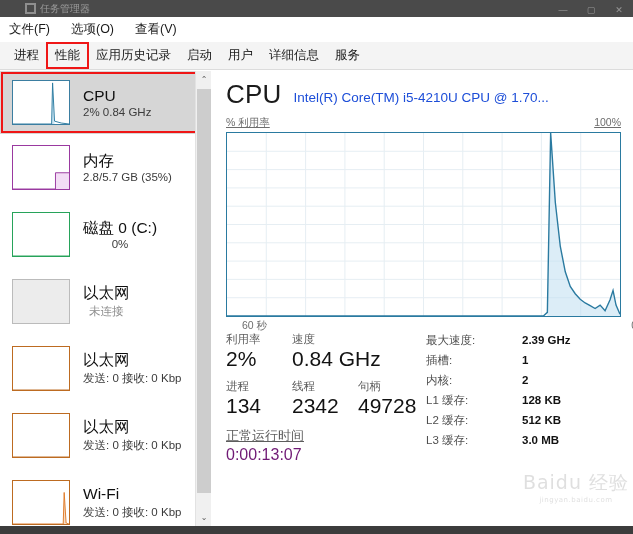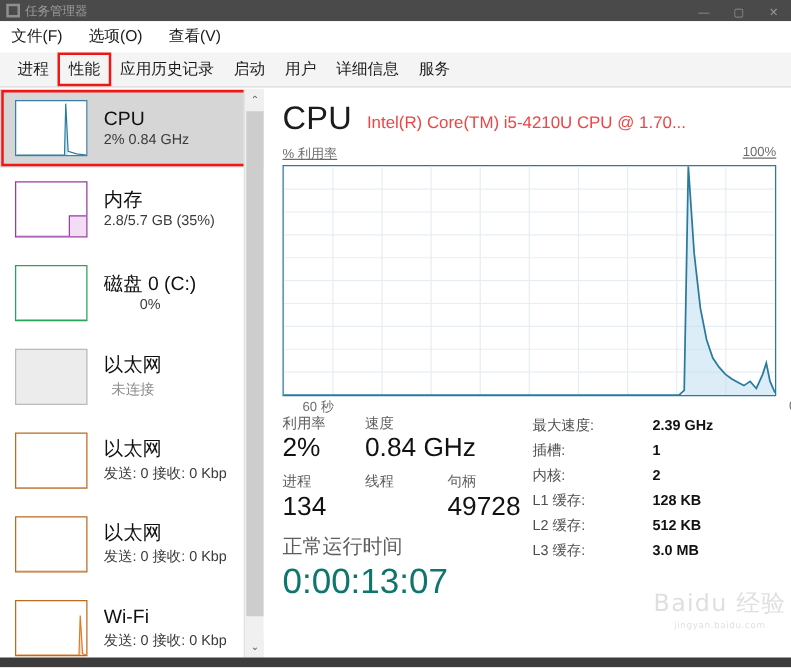--- a/index.html
+++ b/index.html
@@ -13,21 +13,21 @@
     position: relative;
     width: 633px; height: 534px;
     background: #ffffff;
     overflow: hidden;
   }
 
   
   .titlebar {
     position: absolute; left: 0; top: 0; width: 633px; height: 17px;
     background: #4a4a4a;
-    display: flex; align-items: center;
+    display: flex; align-items: center; padding-left: 20px;
   }
   .titlebar-left { display: flex; align-items: center; gap: 4px; padding-left: 5px; opacity: .55; }
   .tb-icon {
     width: 11px; height: 11px; background: #c8c8c8;
     display: inline-block; position: relative;
   }
   .tb-icon::after {
     content:""; position:absolute; left:2px; top:2px; width:7px; height:7px;
     background:#4a4a4a;
   }
@@ -121,21 +121,21 @@
   }
 
   
   .details {
     position: absolute; left: 212px; top: 0; width: 421px; height: 455px;
     background: #ffffff; padding: 8px 12px 0 14px;
   }
   .det-head { display: flex; align-items: baseline; gap: 12px; }
   .det-title { font-size: 26px; color: #1b1b1b; letter-spacing: .2px; }
   .det-sub {
-    font-size: 13.5px; color: #ef4444; white-space: nowrap; overflow: hidden;
+    font-size: 13.5px; color: #1d4ed8; white-space: nowrap; overflow: hidden;
     text-overflow: ellipsis; flex: 1; position: relative; top: -1px;
   }
   .axis-row {
     display: flex; justify-content: space-between; font-size: 10.5px;
     color: #6d6d6d; margin-top: 6px; margin-bottom: 2px; text-decoration: underline;
   }
   .graph {
     position: relative; width: 395px; height: 185px;
     border: 1px solid #2a7aa0; background: #ffffff;
   }
@@ -153,22 +153,22 @@
   .stats-right { width: 198px; position: relative; }
   .metric-row { display: flex; margin-bottom: 9px; }
   .metric { }
   .metric .lbl { font-size: 11.5px; color: #5d5d5d; line-height: 1.2; }
   .metric .val { font-size: 21px; color: #121212; line-height: 1.15; }
   .m-util { width: 66px; }
   .m-speed { width: 120px; }
   .m-proc { width: 66px; }
   .m-thread { width: 66px; }
   .m-handle { width: 66px; }
-  .uptime .lbl { font-size: 16px; color: #5d5d5d; }
-  .uptime .val { font-size: 28px; color: #0f766e; line-height: 1.2; }
+  .uptime .lbl { font-size: 13px; color: #5d5d5d; text-decoration: underline; }
+  .uptime .val { font-size: 16px; color: #701a75; line-height: 1.2; }
 
   .spec { display: flex; align-items: baseline; height: 20px; }
   .spec .k { font-size: 11.5px; color: #4e4e4e; width: 96px; white-space: nowrap; }
   .spec .v { font-size: 11.5px; color: #121212; font-weight: bold; white-space: nowrap; }
   .spec.flagged {
     outline: 2.5px solid #ef1616; outline-offset: 0px; position: relative; z-index: 3;
   }
 
   
   .watermark {
@@ -376,20 +376,21 @@
             </div>
           </div>
 
           <div class="metric-row">
             <div class="metric m-proc">
               <div class="lbl">进程</div>
               <div class="val">134</div>
             </div>
             <div class="metric m-thread">
               <div class="lbl">线程</div>
+              <div class="val">2342</div>
             </div>
             <div class="metric m-handle">
               <div class="lbl">句柄</div>
               <div class="val">49728</div>
             </div>
           </div>
 
           <div class="uptime">
             <div class="lbl">正常运行时间</div>
             <div class="val">0:00:13:07</div>

